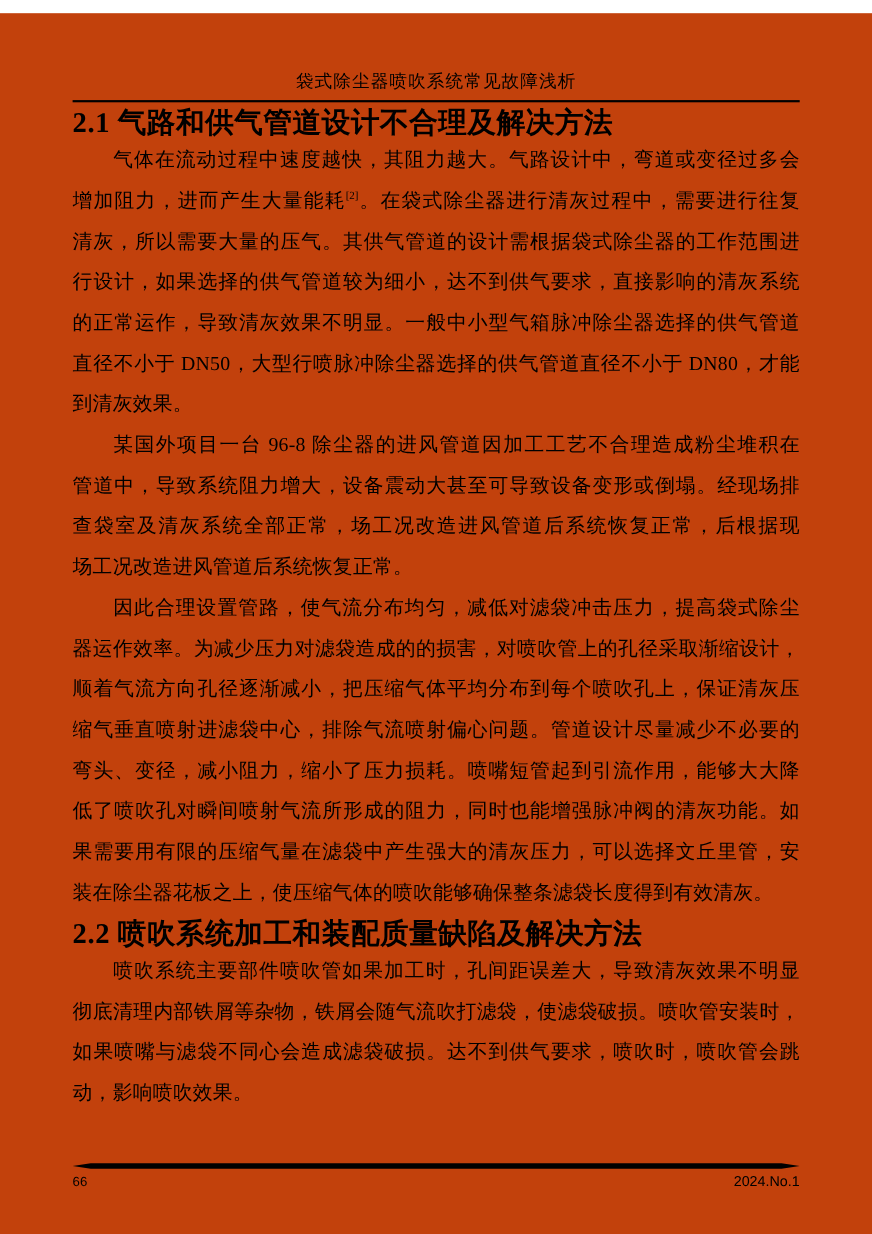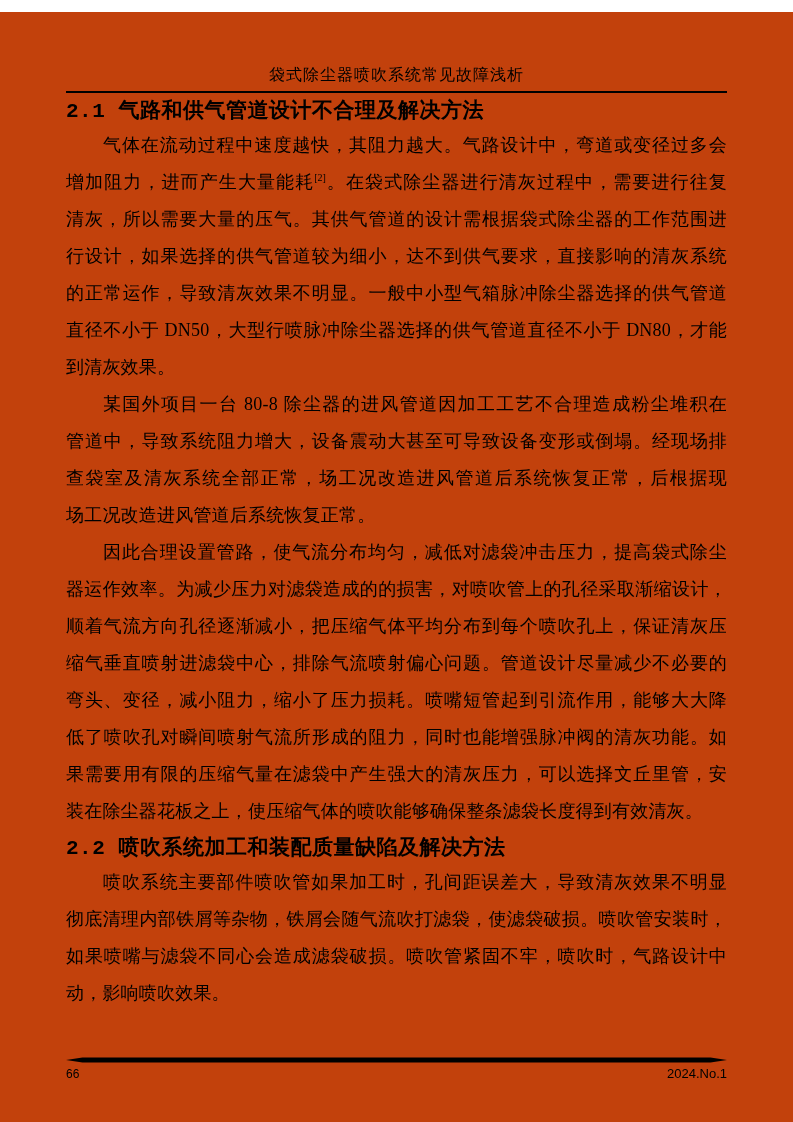--- a/index.html
+++ b/index.html
@@ -20,22 +20,22 @@
     font-size: 16px;
     line-height: 22px;
     letter-spacing: 1px;
   }
   .header-rule {
     height: 2px;
     background: #000;
     margin-top: 5px;
   }
   h2.section-heading {
-    font-family: Liberation Mono, monospace;
-    font-size: 21px;
+    font-family: Liberation Serif, serif;
+    font-size: 26px;
     font-weight: bold;
     line-height: 30px;
     margin: 4px 0 0 0;
     letter-spacing: 0.5px;
   }
   .paragraphs { width: 661px; }
   .para { margin: 0; }
   .line {
     font-size: 18px;
     line-height: 37px;
@@ -101,21 +101,21 @@
           <div class="para">
             <div class="line first">气体在流动过程中速度越快，其阻力越大。气路设计中，弯道或变径过多会</div>
             <div class="line">增加阻力，进而产生大量能耗<sup>[2]</sup>。在袋式除尘器进行清灰过程中，需要进行往复</div>
             <div class="line">清灰，所以需要大量的压气。其供气管道的设计需根据袋式除尘器的工作范围进</div>
             <div class="line">行设计，如果选择的供气管道较为细小，达不到供气要求，直接影响的清灰系统</div>
             <div class="line">的正常运作，导致清灰效果不明显。一般中小型气箱脉冲除尘器选择的供气管道</div>
             <div class="line">直径不小于 DN50，大型行喷脉冲除尘器选择的供气管道直径不小于 DN80，才能达</div>
             <div class="line last">到清灰效果。</div>
           </div>
           <div class="para">
-            <div class="line first">某国外项目一台 80-8 除尘器的进风管道因加工工艺不合理造成粉尘堆积在</div>
+            <div class="line first">某国外项目一台 96-8 除尘器的进风管道因加工工艺不合理造成粉尘堆积在</div>
             <div class="line">管道中，导致系统阻力增大，设备震动大甚至可导致设备变形或倒塌。经现场排</div>
             <div class="line">查袋室及清灰系统全部正常，场工况改造进风管道后系统恢复正常，后根据现</div>
             <div class="line last">场工况改造进风管道后系统恢复正常。</div>
           </div>
           <div class="para">
             <div class="line first">因此合理设置管路，使气流分布均匀，减低对滤袋冲击压力，提高袋式除尘</div>
             <div class="line">器运作效率。为减少压力对滤袋造成的的损害，对喷吹管上的孔径采取渐缩设计，</div>
             <div class="line">顺着气流方向孔径逐渐减小，把压缩气体平均分布到每个喷吹孔上，保证清灰压</div>
             <div class="line">缩气垂直喷射进滤袋中心，排除气流喷射偏心问题。管道设计尽量减少不必要的</div>
             <div class="line">弯头、变径，减小阻力，缩小了压力损耗。喷嘴短管起到引流作用，能够大大降</div>
@@ -125,21 +125,21 @@
           </div>
         </div>
     </section>
 
     <section>
       <h2 class="section-heading">2.2 喷吹系统加工和装配质量缺陷及解决方法</h2>
       <div class="paragraphs">
           <div class="para">
             <div class="line first">喷吹系统主要部件喷吹管如果加工时，孔间距误差大，导致清灰效果不明显</div>
             <div class="line">彻底清理内部铁屑等杂物，铁屑会随气流吹打滤袋，使滤袋破损。喷吹管安装时，</div>
-            <div class="line">如果喷嘴与滤袋不同心会造成滤袋破损。喷吹管紧固不牢，喷吹时，气路设计中</div>
+            <div class="line">如果喷嘴与滤袋不同心会造成滤袋破损。达不到供气要求，喷吹时，喷吹管会跳</div>
             <div class="line last">动，影响喷吹效果。</div>
           </div>
         </div>
     </section>
   </main>
 
   <footer class="footer">
     <div class="footer-bar"></div>
     <div class="footer-row">
       <span class="page-number">66</span>

